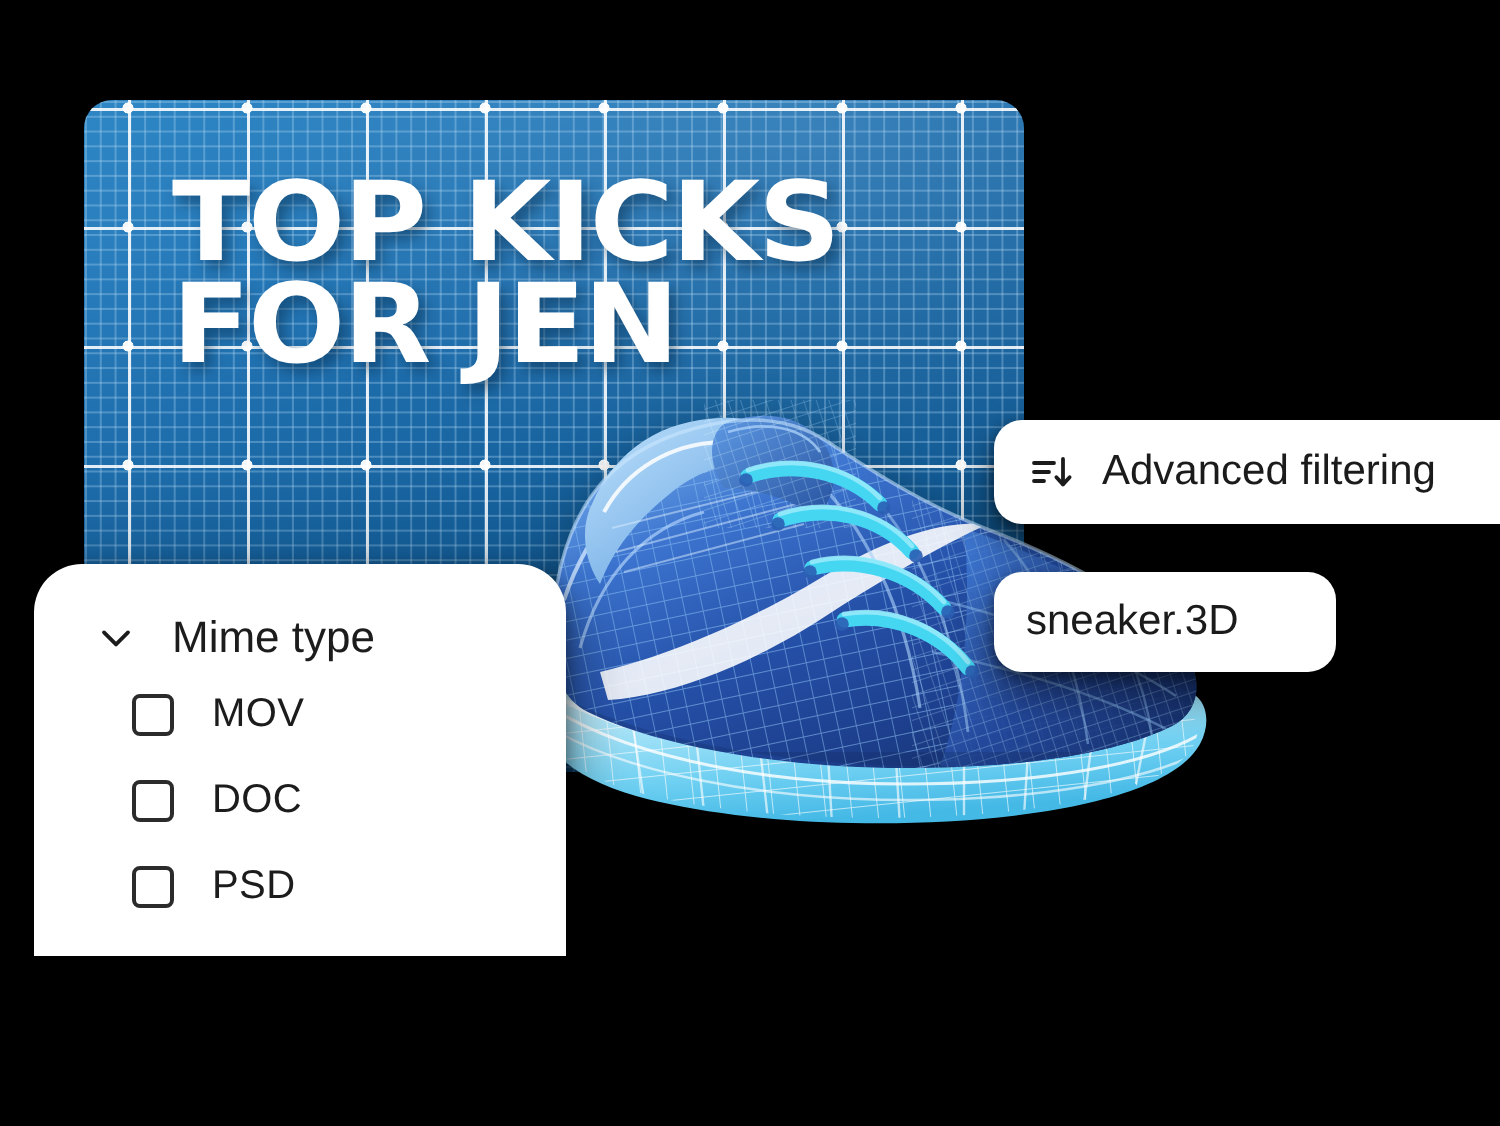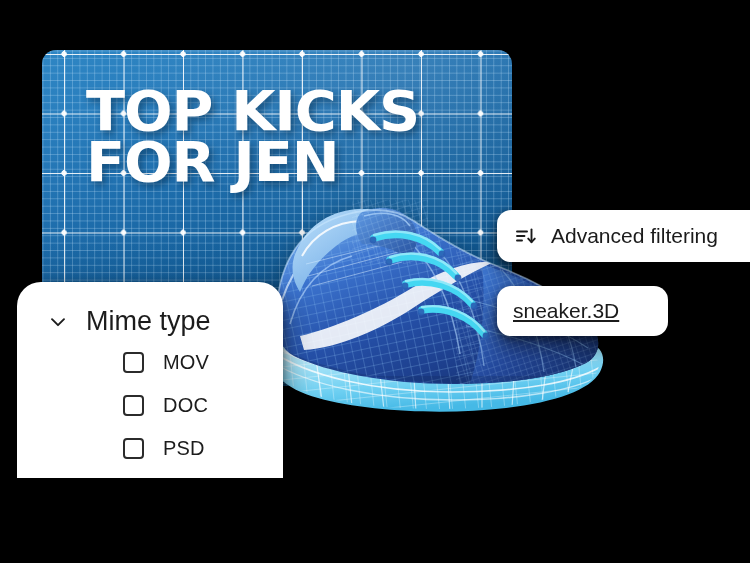--- a/index.html
+++ b/index.html
@@ -131,21 +131,20 @@
     gap: 14px;
     font-size: 21px;
   }
   .chip-file {
     left: 497px;
     top: 286px;
     width: 139px;
     height: 50px;
     padding: 0 16px;
     font-size: 21px;
-    text-decoration: underline;
   }
   .sort-icon { width: 22px; height: 22px; flex: 0 0 auto; display:block; }
 
   
   .panel {
     position: absolute;
     left: 17px;
     top: 282px;
     width: 266px;
     height: 230px;
@@ -158,27 +157,27 @@
     box-sizing: border-box;
   }
   .panel-header {
     display: flex;
     align-items: center;
     gap: 18px;
     padding: 24px 0 0 31px;
   }
   .chevron { width: 20px; height: 20px; flex: 0 0 auto; display:block; }
   .panel-title {
-    font-size: 27px;
+    font-size: 22px;
     color: #1c1c1c;
     font-family: "Liberation Sans", sans-serif;
   }
   .opt-list {
     margin-top: 14px;
-    padding-left: 106px;
+    padding-left: 49px;
     display: flex;
     flex-direction: column;
     gap: 20px;
   }
   .opt-row {
     display: flex;
     align-items: center;
     gap: 19px;
     height: 23px;
   }

